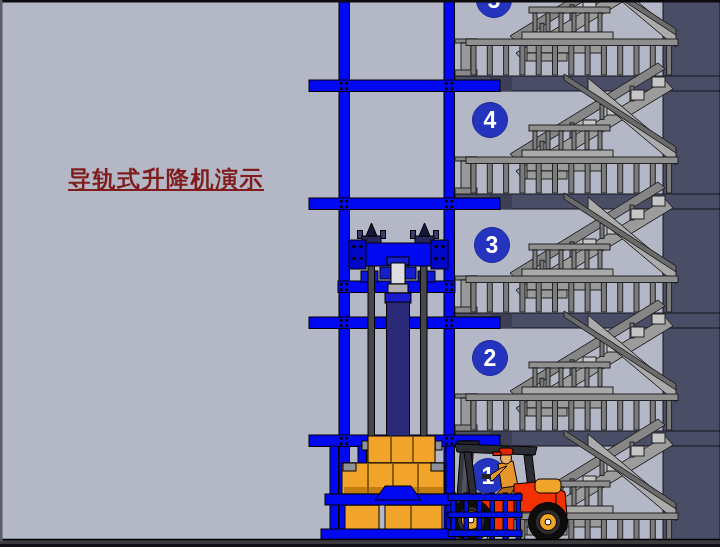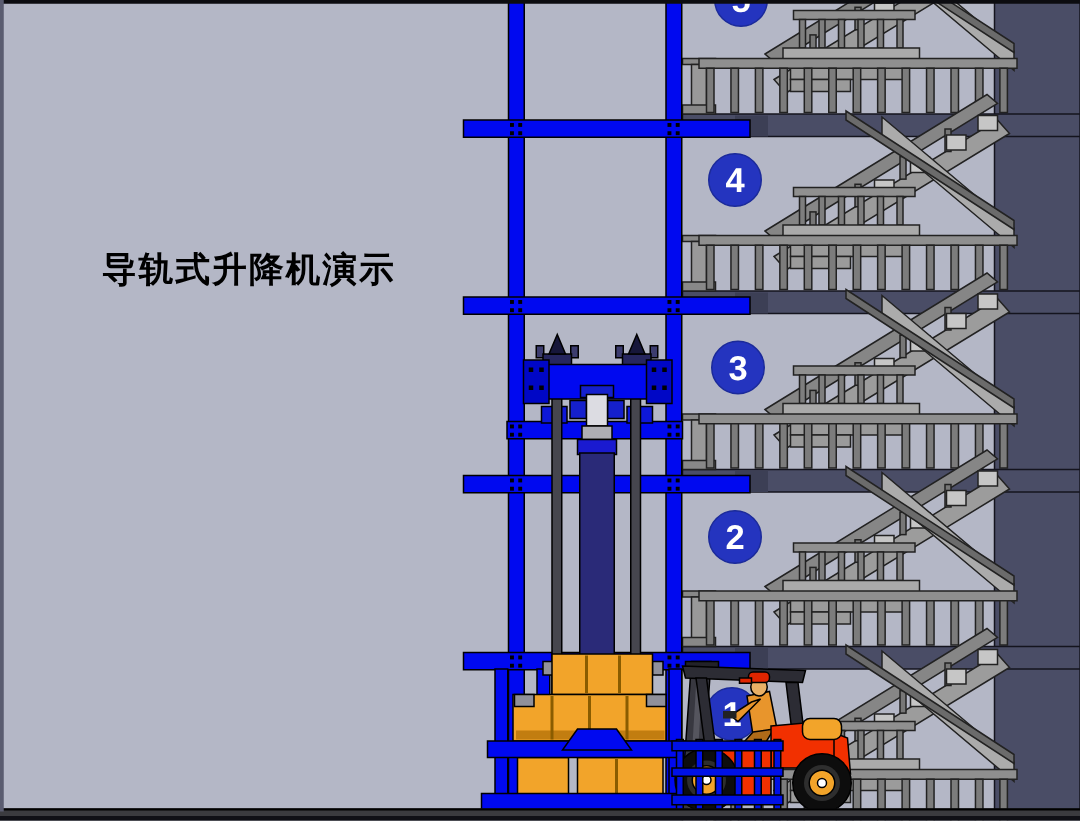--- a/index.html
+++ b/index.html
@@ -1,20 +1,20 @@
 <!DOCTYPE html>
 <html><head>
 <meta charset="utf-8">
 <style>
   html,body{margin:0;padding:0;background:#000;}
   #stage{position:relative;width:720px;height:547px;overflow:hidden;background:#b4b7c6;
          font-family:"Liberation Sans","DejaVu Sans",sans-serif;}
   #scene{position:absolute;left:0;top:0;}
   #demo-title{position:absolute;left:68px;top:164px;font-size:23px;font-weight:700;
-              color:#000000;letter-spacing:1.5px;white-space:nowrap;}
+              color:#7f1d1d;letter-spacing:1.5px;white-space:nowrap;text-decoration:underline;}
   svg text{font-family:"Liberation Sans","DejaVu Sans",sans-serif;}
 </style>
 </head>
 <body>
 
 <div id="stage">
 <svg id="scene" width="720" height="547" viewBox="0 0 720 547">
 
   <rect x="0" y="0" width="720" height="547" fill="#b4b7c6"></rect>
   <rect x="663" y="0" width="57" height="541" fill="#4a4d66" stroke="#14141e"></rect>

